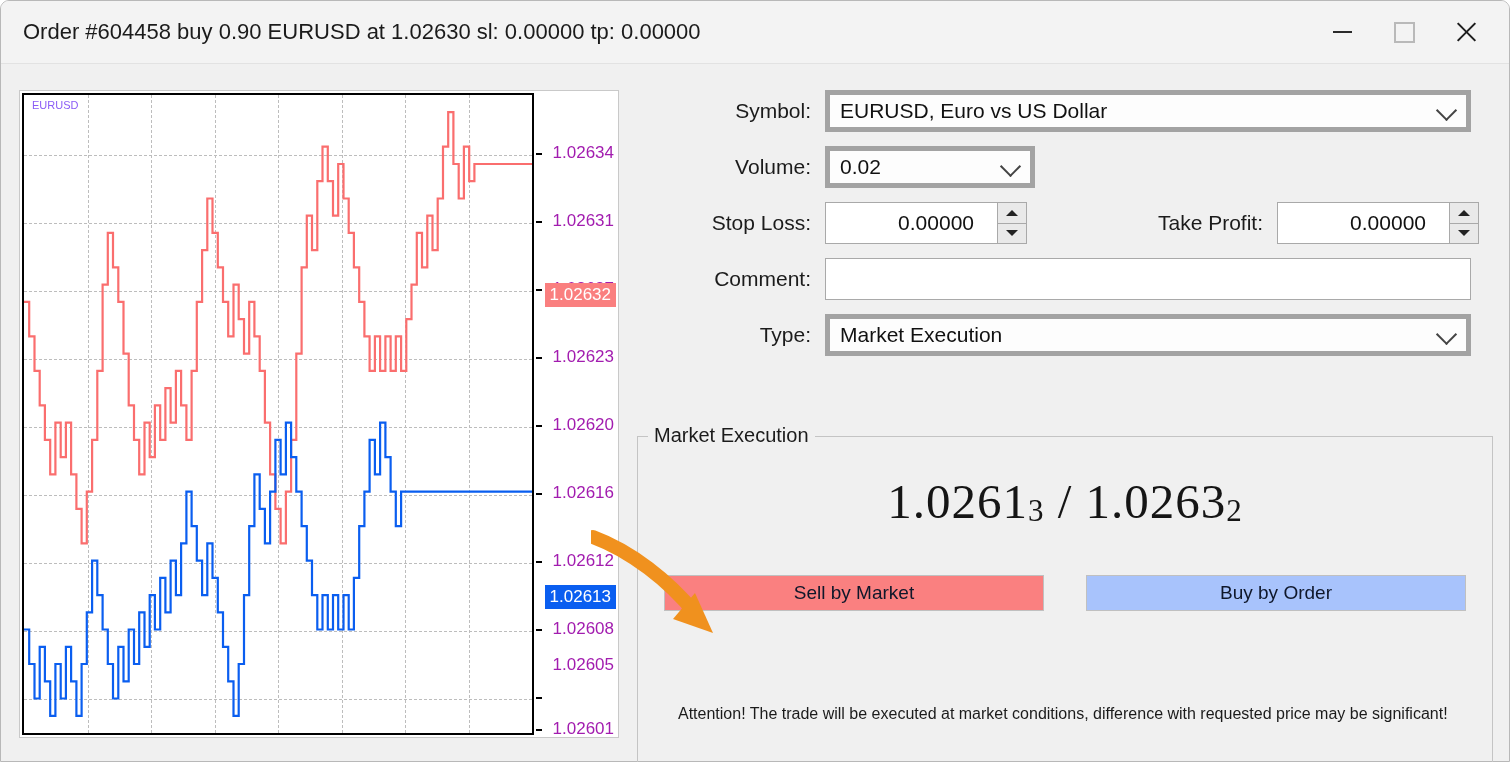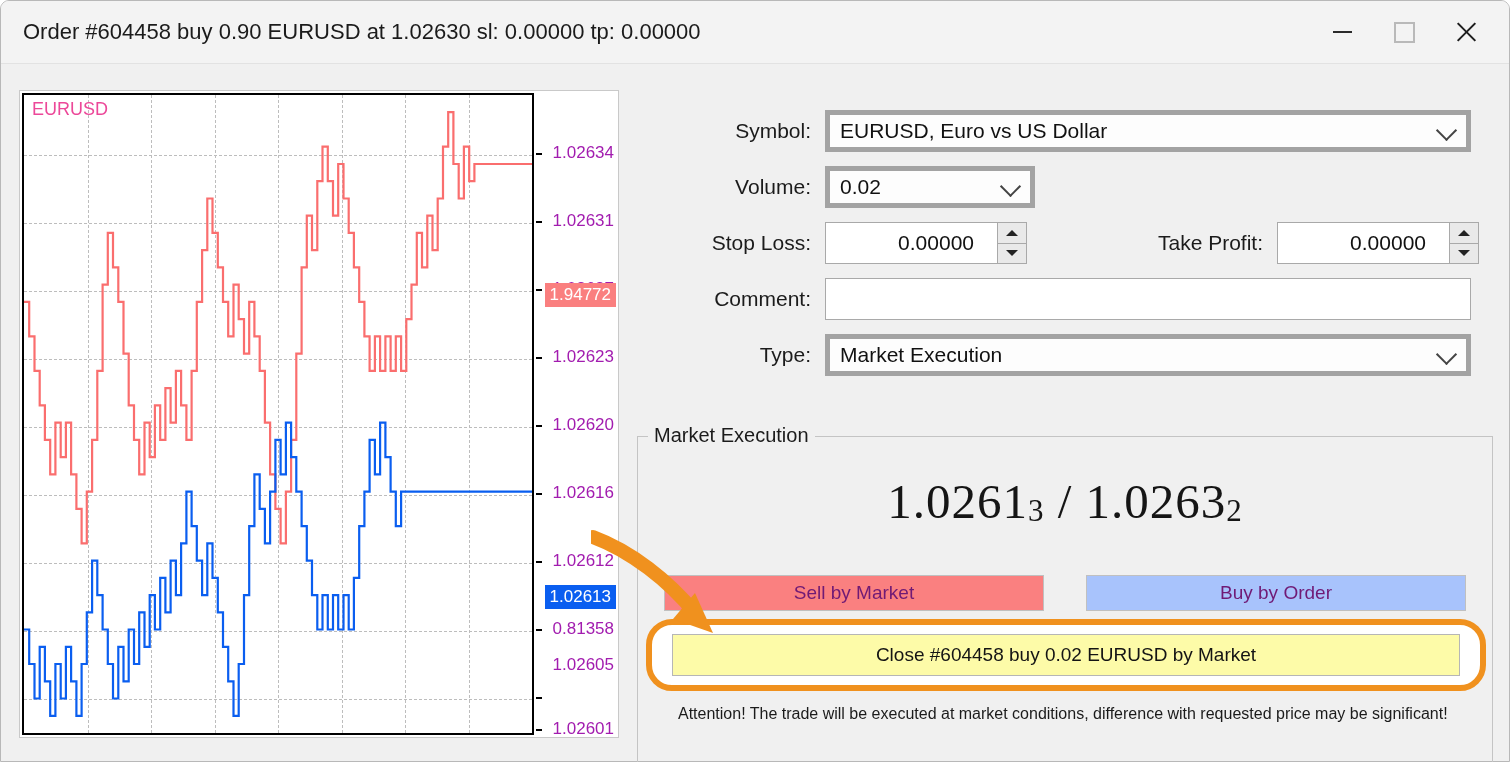--- a/index.html
+++ b/index.html
@@ -82,22 +82,22 @@
     left: 2px; top: 2px;
     width: 512px; height: 642px;
     border: 2px solid #000000;
     box-sizing: border-box;
     background: #ffffff;
     overflow: hidden;
   }
   .chart-symbol {
     position: absolute;
     left: 8px; top: 4px;
-    font-size: 18px;
-    color: #ec4899;
+    font-size: 11px;
+    color: #8b5cf6;
     z-index: 4;
   }
   .grid-v, .grid-h {
     position: absolute;
     pointer-events: none;
   }
   .grid-v {
     top: 0; bottom: 0; width: 0;
     border-left: 1px dashed #bdbdbd;
   }
@@ -141,21 +141,20 @@
     z-index: 5;
   }
   .tag.ask { background: #fa7f7f; }
   .tag.bid { background: #0a5ef0; }
 
   
   .form {
     position: absolute;
     left: 636px; top: 26px;
     width: 856px;
-    margin-top: 20px;
   }
   .row {
     position: relative;
     display: flex;
     align-items: center;
     margin-bottom: 14px;
   }
   .lbl {
     width: 188px;
     text-align: right;
@@ -278,21 +277,21 @@
     left: 26px; right: 26px; top: 138px;
     display: flex;
     justify-content: space-between;
   }
   .mbtn {
     width: 380px; height: 36px;
     border: 1px solid #c0c0c0;
     box-sizing: border-box;
     display: flex; align-items: center; justify-content: center;
     font-size: 19px;
-    color: #701a75;
+    color: #0f172a;
   }
   .mbtn.sell { background: #fa8080; }
   .mbtn.buy  { background: #a8c3fc; }
 
   .close-wrap {
     position: absolute;
     left: 8px; top: 182px;
     width: 840px; height: 72px;
     border: 6px solid #f0911e;
     border-radius: 26px;
@@ -367,38 +366,38 @@
             <div class="grid-h" style="top: 468px;"></div>
             <div class="grid-h" style="top: 536px;"></div>
             <div class="grid-h" style="top: 604px;"></div>
           </div>
         <svg class="tick-svg" viewBox="0 0 508 638" preserveAspectRatio="none">
           <polyline id="ask-line" fill="none" stroke="#fa6e6e" stroke-width="2.2" points="0.0,206.9 5.2,206.9 5.2,241.4 10.5,241.4 10.5,275.9 15.7,275.9 15.7,310.4 20.9,310.4 20.9,344.9 26.2,344.9 26.2,379.4 31.4,379.4 31.4,327.6 36.7,327.6 36.7,362.1 41.9,362.1 41.9,327.6 47.1,327.6 47.1,379.4 52.4,379.4 52.4,413.8 57.6,413.8 57.6,448.3 62.8,448.3 62.8,396.6 68.1,396.6 68.1,344.9 73.3,344.9 73.3,275.9 78.6,275.9 78.6,189.7 83.8,189.7 83.8,137.9 89.0,137.9 89.0,172.4 94.3,172.4 94.3,206.9 99.5,206.9 99.5,258.6 104.7,258.6 104.7,310.4 110.0,310.4 110.0,344.9 115.2,344.9 115.2,379.4 120.5,379.4 120.5,327.6 125.7,327.6 125.7,362.1 130.9,362.1 130.9,310.4 136.2,310.4 136.2,344.9 141.4,344.9 141.4,293.1 146.6,293.1 146.6,327.6 151.9,327.6 151.9,275.9 157.1,275.9 157.1,310.4 162.4,310.4 162.4,344.9 167.6,344.9 167.6,275.9 172.8,275.9 172.8,206.9 178.1,206.9 178.1,155.2 183.3,155.2 183.3,103.5 188.5,103.5 188.5,137.9 193.8,137.9 193.8,172.4 199.0,172.4 199.0,206.9 204.2,206.9 204.2,241.4 209.5,241.4 209.5,189.7 214.7,189.7 214.7,224.2 220.0,224.2 220.0,258.6 225.2,258.6 225.2,206.9 230.4,206.9 230.4,241.4 235.7,241.4 235.7,275.9 240.9,275.9 240.9,327.6 246.1,327.6 246.1,379.4 251.4,379.4 251.4,413.8 256.6,413.8 256.6,448.3 261.9,448.3 261.9,396.6 267.1,396.6 267.1,344.9 272.3,344.9 272.3,258.6 277.6,258.6 277.6,172.4 282.8,172.4 282.8,120.7 288.0,120.7 288.0,155.2 293.3,155.2 293.3,86.2 298.5,86.2 298.5,51.7 303.8,51.7 303.8,86.2 309.0,86.2 309.0,120.7 314.2,120.7 314.2,69.0 319.5,69.0 319.5,103.5 324.7,103.5 324.7,137.9 329.9,137.9 329.9,172.4 335.2,172.4 335.2,206.9 340.4,206.9 340.4,241.4 345.6,241.4 345.6,275.9 350.9,275.9 350.9,241.4 356.1,241.4 356.1,275.9 361.4,275.9 361.4,241.4 366.6,241.4 366.6,275.9 371.8,275.9 371.8,241.4 377.1,241.4 377.1,275.9 382.3,275.9 382.3,224.2 387.5,224.2 387.5,189.7 392.8,189.7 392.8,137.9 398.0,137.9 398.0,172.4 403.3,172.4 403.3,120.7 408.5,120.7 408.5,155.2 413.7,155.2 413.7,103.5 419.0,103.5 419.0,51.7 424.2,51.7 424.2,17.2 429.4,17.2 429.4,69.0 434.7,69.0 434.7,103.5 439.9,103.5 439.9,51.7 445.2,51.7 445.2,86.2 450.4,86.2 450.4,69.0 455.6,69.0 455.6,69.0 460.9,69.0 460.9,69.0 466.1,69.0 466.1,69.0 471.3,69.0 471.3,69.0 476.6,69.0 476.6,69.0 481.8,69.0 481.8,69.0 487.1,69.0 487.1,69.0 492.3,69.0 492.3,69.0 497.5,69.0 497.5,69.0 502.8,69.0 502.8,69.0 508.0,69.0 508.0,69.0"></polyline>
           <polyline id="bid-line" fill="none" stroke="#0a5ef0" stroke-width="2.2" points="0.0,534.5 5.2,534.5 5.2,569.0 10.5,569.0 10.5,603.5 15.7,603.5 15.7,551.8 20.9,551.8 20.9,586.3 26.2,586.3 26.2,620.8 31.4,620.8 31.4,569.0 36.7,569.0 36.7,603.5 41.9,603.5 41.9,551.8 47.1,551.8 47.1,586.3 52.4,586.3 52.4,620.8 57.6,620.8 57.6,569.0 62.8,569.0 62.8,517.3 68.1,517.3 68.1,465.6 73.3,465.6 73.3,500.1 78.6,500.1 78.6,534.5 83.8,534.5 83.8,569.0 89.0,569.0 89.0,603.5 94.3,603.5 94.3,551.8 99.5,551.8 99.5,586.3 104.7,586.3 104.7,534.5 110.0,534.5 110.0,569.0 115.2,569.0 115.2,517.3 120.5,517.3 120.5,551.8 125.7,551.8 125.7,500.1 130.9,500.1 130.9,534.5 136.2,534.5 136.2,482.8 141.4,482.8 141.4,517.3 146.6,517.3 146.6,465.6 151.9,465.6 151.9,500.1 157.1,500.1 157.1,448.3 162.4,448.3 162.4,396.6 167.6,396.6 167.6,431.1 172.8,431.1 172.8,465.6 178.1,465.6 178.1,500.1 183.3,500.1 183.3,448.3 188.5,448.3 188.5,482.8 193.8,482.8 193.8,517.3 199.0,517.3 199.0,551.8 204.2,551.8 204.2,586.3 209.5,586.3 209.5,620.8 214.7,620.8 214.7,569.0 220.0,569.0 220.0,500.1 225.2,500.1 225.2,431.1 230.4,431.1 230.4,379.4 235.7,379.4 235.7,413.8 240.9,413.8 240.9,448.3 246.1,448.3 246.1,396.6 251.4,396.6 251.4,344.9 256.6,344.9 256.6,379.4 261.9,379.4 261.9,327.6 267.1,327.6 267.1,362.1 272.3,362.1 272.3,396.6 277.6,396.6 277.6,431.1 282.8,431.1 282.8,465.6 288.0,465.6 288.0,500.1 293.3,500.1 293.3,534.5 298.5,534.5 298.5,500.1 303.8,500.1 303.8,534.5 309.0,534.5 309.0,500.1 314.2,500.1 314.2,534.5 319.5,534.5 319.5,500.1 324.7,500.1 324.7,534.5 329.9,534.5 329.9,482.8 335.2,482.8 335.2,431.1 340.4,431.1 340.4,396.6 345.6,396.6 345.6,344.9 350.9,344.9 350.9,379.4 356.1,379.4 356.1,327.6 361.4,327.6 361.4,362.1 366.6,362.1 366.6,396.6 371.8,396.6 371.8,431.1 377.1,431.1 377.1,396.6 382.3,396.6 382.3,396.6 387.5,396.6 387.5,396.6 392.8,396.6 392.8,396.6 398.0,396.6 398.0,396.6 403.3,396.6 403.3,396.6 408.5,396.6 408.5,396.6 413.7,396.6 413.7,396.6 419.0,396.6 419.0,396.6 424.2,396.6 424.2,396.6 429.4,396.6 429.4,396.6 434.7,396.6 434.7,396.6 439.9,396.6 439.9,396.6 445.2,396.6 445.2,396.6 450.4,396.6 450.4,396.6 455.6,396.6 455.6,396.6 460.9,396.6 460.9,396.6 466.1,396.6 466.1,396.6 471.3,396.6 471.3,396.6 476.6,396.6 476.6,396.6 481.8,396.6 481.8,396.6 487.1,396.6 487.1,396.6 492.3,396.6 492.3,396.6 497.5,396.6 497.5,396.6 502.8,396.6 502.8,396.6 508.0,396.6 508.0,396.6"></polyline>
         </svg>
       </div>
       <div class="scale" id="scalelayer">
-        <div class="tag ask" style="top:202px;">1.94772</div>
+        <div class="tag ask" style="top:202px;">1.02632</div>
         <div class="tag bid" style="top:504px;">1.02613</div>
       <div class="scale-tick" style="top: 60px;"></div>
           <div class="scale-lbl" style="top: 60px;">1.02634</div>
           <div class="scale-tick" style="top: 128px;"></div>
           <div class="scale-lbl" style="top: 128px;">1.02631</div>
           <div class="scale-tick" style="top: 196px;"></div>
           <div class="scale-lbl" style="top: 196px;">1.02627</div>
           <div class="scale-tick" style="top: 264px;"></div>
           <div class="scale-lbl" style="top: 264px;">1.02623</div>
           <div class="scale-tick" style="top: 332px;"></div>
           <div class="scale-lbl" style="top: 332px;">1.02620</div>
           <div class="scale-tick" style="top: 400px;"></div>
           <div class="scale-lbl" style="top: 400px;">1.02616</div>
           <div class="scale-tick" style="top: 468px;"></div>
           <div class="scale-lbl" style="top: 468px;">1.02612</div>
           <div class="scale-tick" style="top: 536px;"></div>
-          <div class="scale-lbl" style="top: 536px;">0.81358</div>
+          <div class="scale-lbl" style="top: 536px;">1.02608</div>
           <div class="scale-tick" style="top: 604px;"></div>
           <div class="scale-lbl" style="top: 572px;">1.02605</div>
           <div class="scale-tick" style="top: 636px;"></div>
           <div class="scale-lbl" style="top: 636px;">1.02601</div>
         </div>
     </div>
 
     <div class="form">
 
       <div class="row">
@@ -465,23 +464,20 @@
         <span>1.0261</span><sub>3</sub>
         <span>/</span>
         <span>1.0263</span><sub>2</sub>
       </div>
 
       <div class="btn-row">
         <div class="mbtn sell">Sell by Market</div>
         <div class="mbtn buy">Buy by Order</div>
       </div>
 
-      <div class="close-wrap">
-        <div class="close-btn">Close  #604458 buy 0.02 EURUSD by Market</div>
-      </div>
 
       <div class="attn">Attention! The trade will be executed at market conditions, difference with requested price may be significant!</div>
     </div>
 
     <svg class="arrow-svg" viewBox="0 0 150 140">
       <path d="M2 18 C 40 32, 78 62, 104 94" stroke="#f0911e" stroke-width="14" fill="none" stroke-linecap="round"></path>
       <path d="M122 114 L 82 100 L 104 74 Z" fill="#f0911e"></path>
     </svg>
 
   </div>

